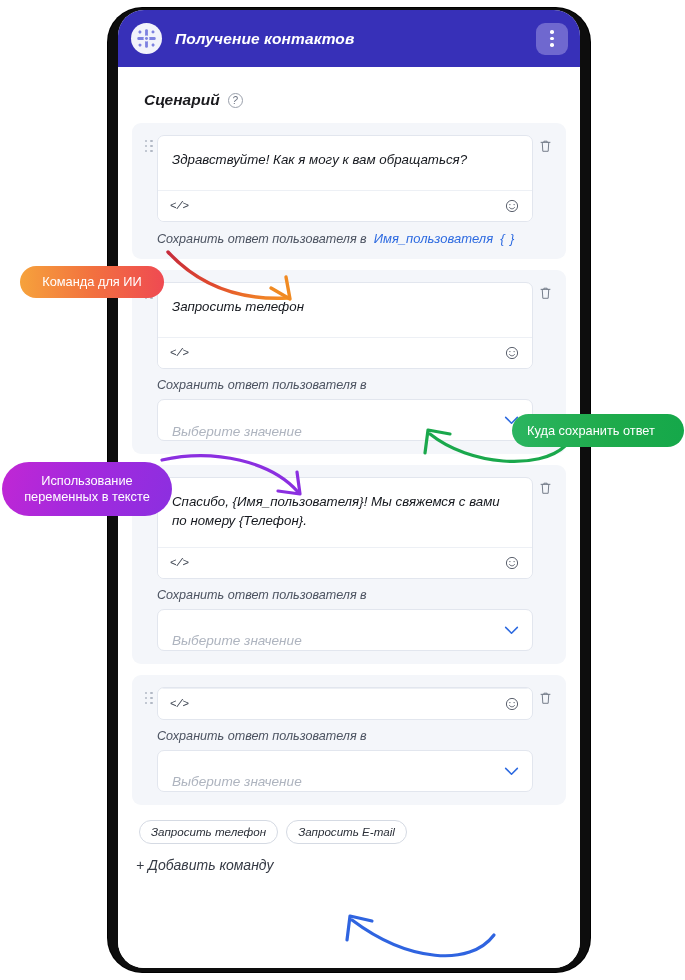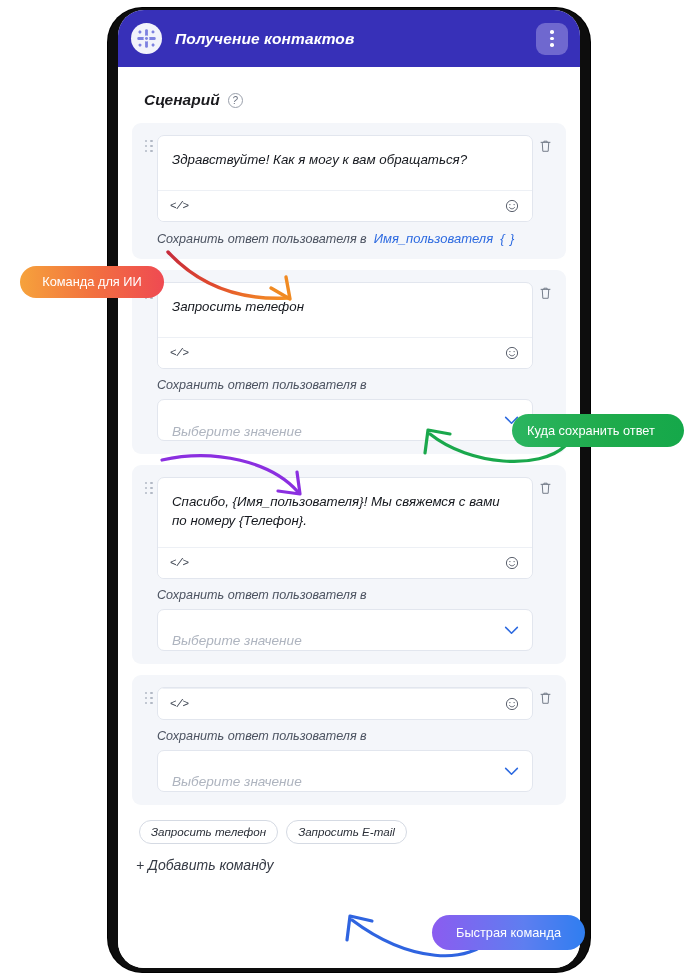--- a/index.html
+++ b/index.html
@@ -419,15 +419,15 @@
     </g>
 
     <g>
       <path d="M494 935 C 470 967, 408 962, 352 920" fill="none" stroke="#2f64e0" stroke-width="3.2" stroke-linecap="round"></path>
       <path d="M347 940 L 350 916 L 372 921" fill="none" stroke="#2f64e0" stroke-width="3.2" stroke-linecap="round" stroke-linejoin="round"></path>
     </g>
   </svg>
 
   <div class="callout" id="callout-ai">Команда для ИИ</div>
   <div class="callout" id="callout-save">Куда сохранить ответ</div>
-  <div class="callout" id="callout-quick">Быстрая команда</div>
+  <div class="callout" id="callout-vars">Использование переменных в тексте</div>
 
 </div>
 
 </body></html>

